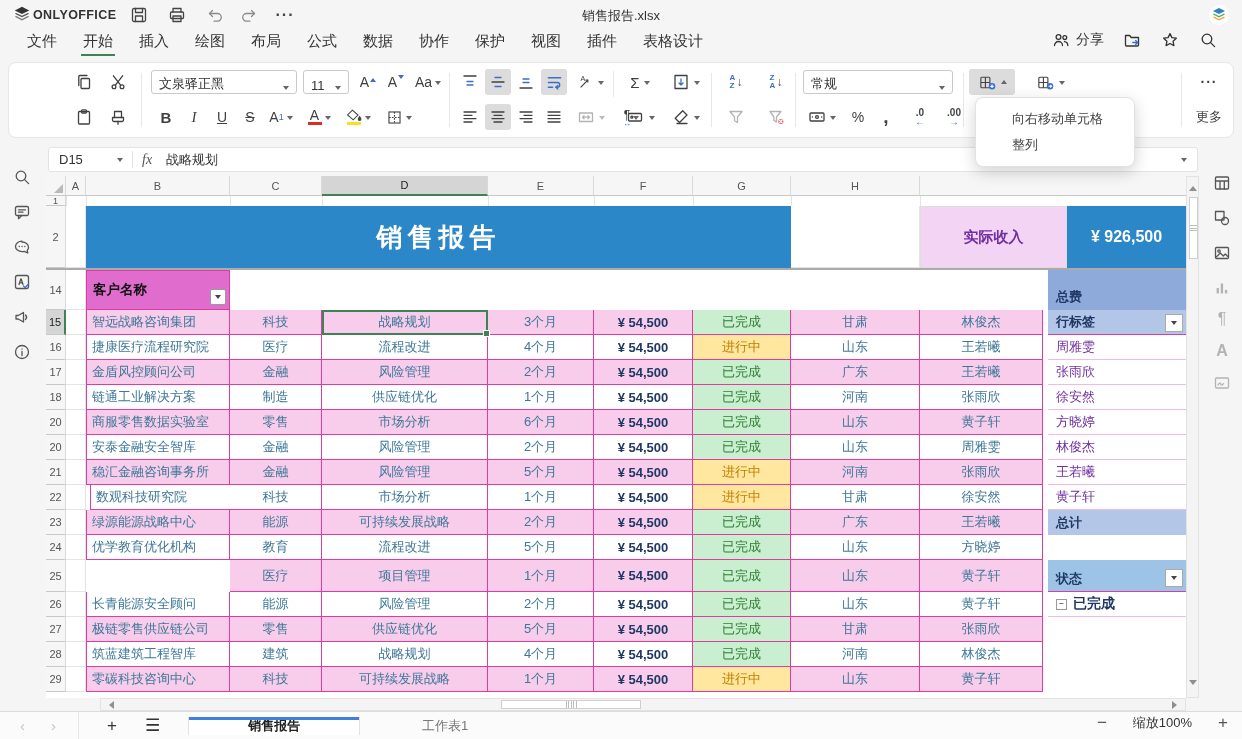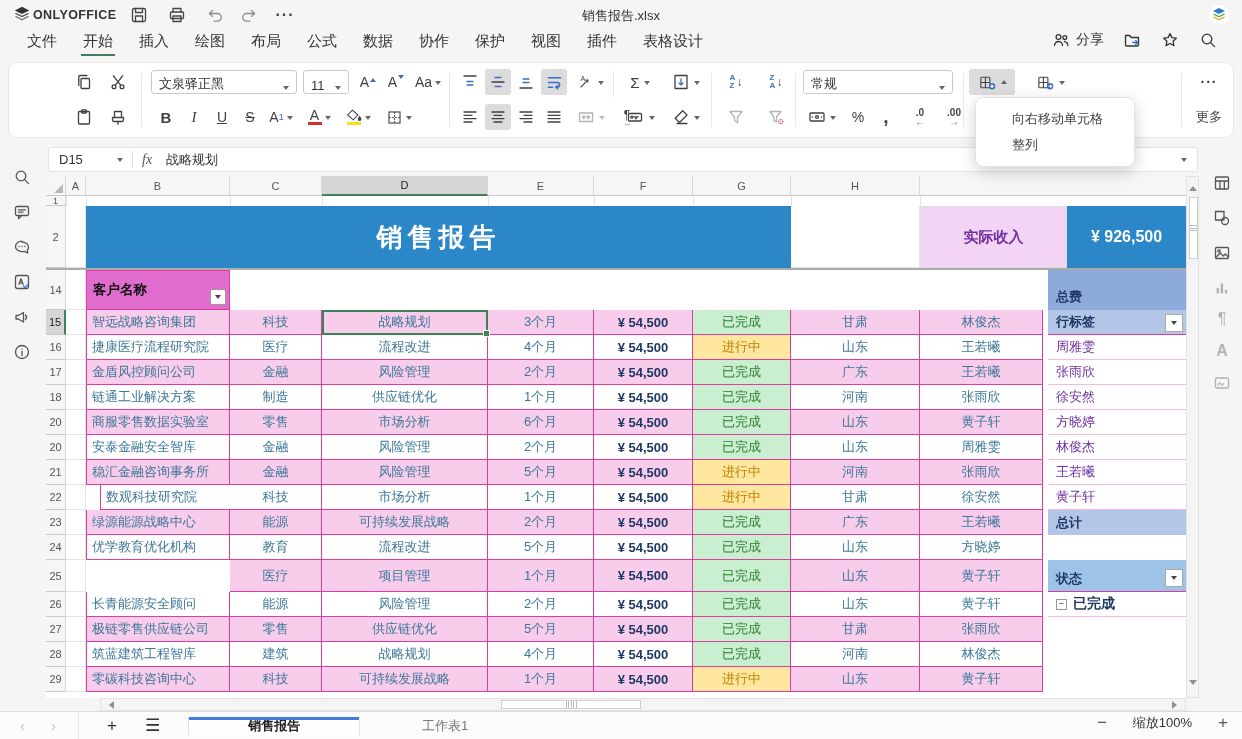--- a/index.html
+++ b/index.html
@@ -730,21 +730,21 @@
       <div class="gcell tcell" style="left: 745px; top: 259px; width: 129px; height: 25px;">山东</div>
       <div class="gcell tcell" style="left: 874px; top: 259px; width: 123px; height: 25px;">周雅雯</div>
       <div class="gcell tcell pinkrow left" style="left: 40px; top: 284px; width: 144px; height: 25px; border-left: 1px solid var(--border-pink);">稳汇金融咨询事务所</div>
       <div class="gcell tcell pinkrow" style="left: 184px; top: 284px; width: 92px; height: 25px;">金融</div>
       <div class="gcell tcell pinkrow" style="left: 276px; top: 284px; width: 166px; height: 25px;">风险管理</div>
       <div class="gcell tcell pinkrow" style="left: 442px; top: 284px; width: 106px; height: 25px;">5个月</div>
       <div class="gcell tcell pinkrow fee" style="left: 548px; top: 284px; width: 99px; height: 25px;">¥ 54,500</div>
       <div class="gcell tcell st-prog" style="left: 647px; top: 284px; width: 98px; height: 25px;">进行中</div>
       <div class="gcell tcell pinkrow" style="left: 745px; top: 284px; width: 129px; height: 25px;">河南</div>
       <div class="gcell tcell pinkrow" style="left: 874px; top: 284px; width: 123px; height: 25px;">张雨欣</div>
-      <div class="gcell tcell left" style="left: 54px; top: 309px; width: 144px; height: 25px; border-left: 1px solid var(--border-pink);">数观科技研究院</div>
+      <div class="gcell tcell left" style="left: 44px; top: 309px; width: 144px; height: 25px; border-left: 1px solid var(--border-pink);">数观科技研究院</div>
       <div class="gcell tcell" style="left: 184px; top: 309px; width: 92px; height: 25px;">科技</div>
       <div class="gcell tcell" style="left: 276px; top: 309px; width: 166px; height: 25px;">市场分析</div>
       <div class="gcell tcell" style="left: 442px; top: 309px; width: 106px; height: 25px;">1个月</div>
       <div class="gcell tcell fee" style="left: 548px; top: 309px; width: 99px; height: 25px;">¥ 54,500</div>
       <div class="gcell tcell st-prog" style="left: 647px; top: 309px; width: 98px; height: 25px;">进行中</div>
       <div class="gcell tcell" style="left: 745px; top: 309px; width: 129px; height: 25px;">甘肃</div>
       <div class="gcell tcell" style="left: 874px; top: 309px; width: 123px; height: 25px;">徐安然</div>
       <div class="gcell tcell pinkrow left" style="left: 40px; top: 334px; width: 144px; height: 25px; border-left: 1px solid var(--border-pink);">绿源能源战略中心</div>
       <div class="gcell tcell pinkrow" style="left: 184px; top: 334px; width: 92px; height: 25px;">能源</div>
       <div class="gcell tcell pinkrow" style="left: 276px; top: 334px; width: 166px; height: 25px;">可持续发展战略</div>

